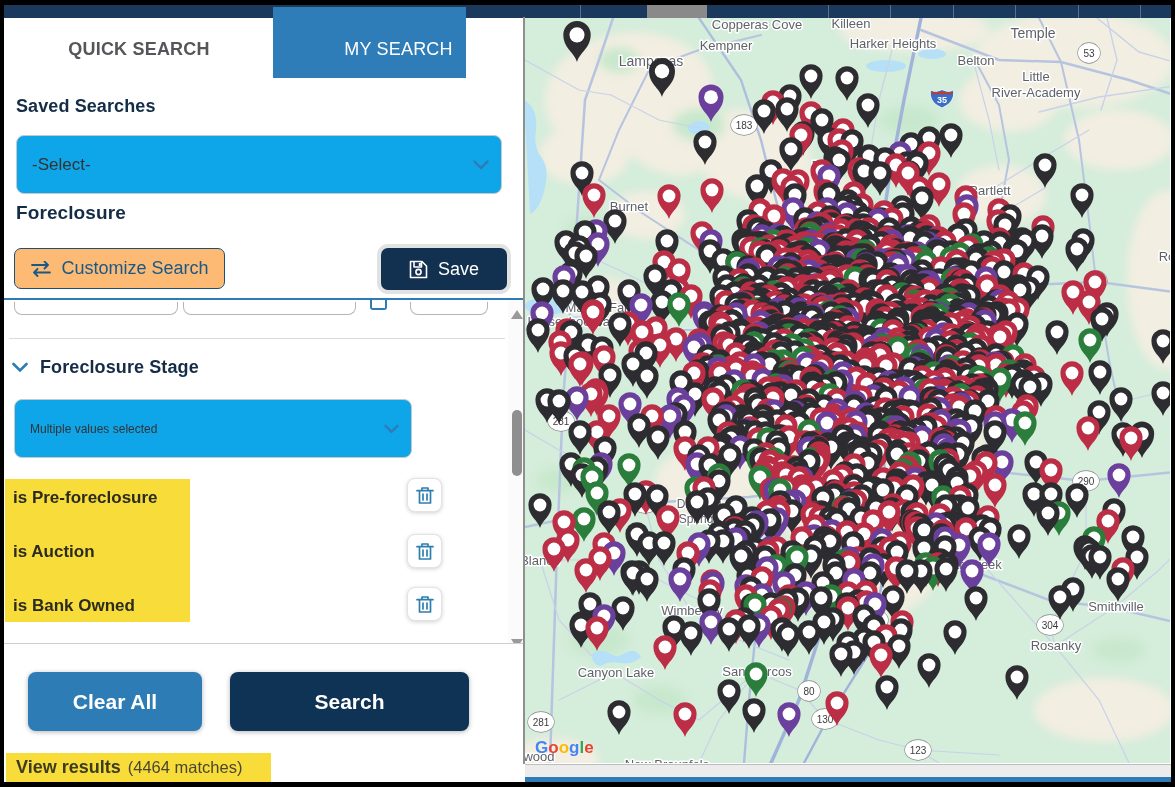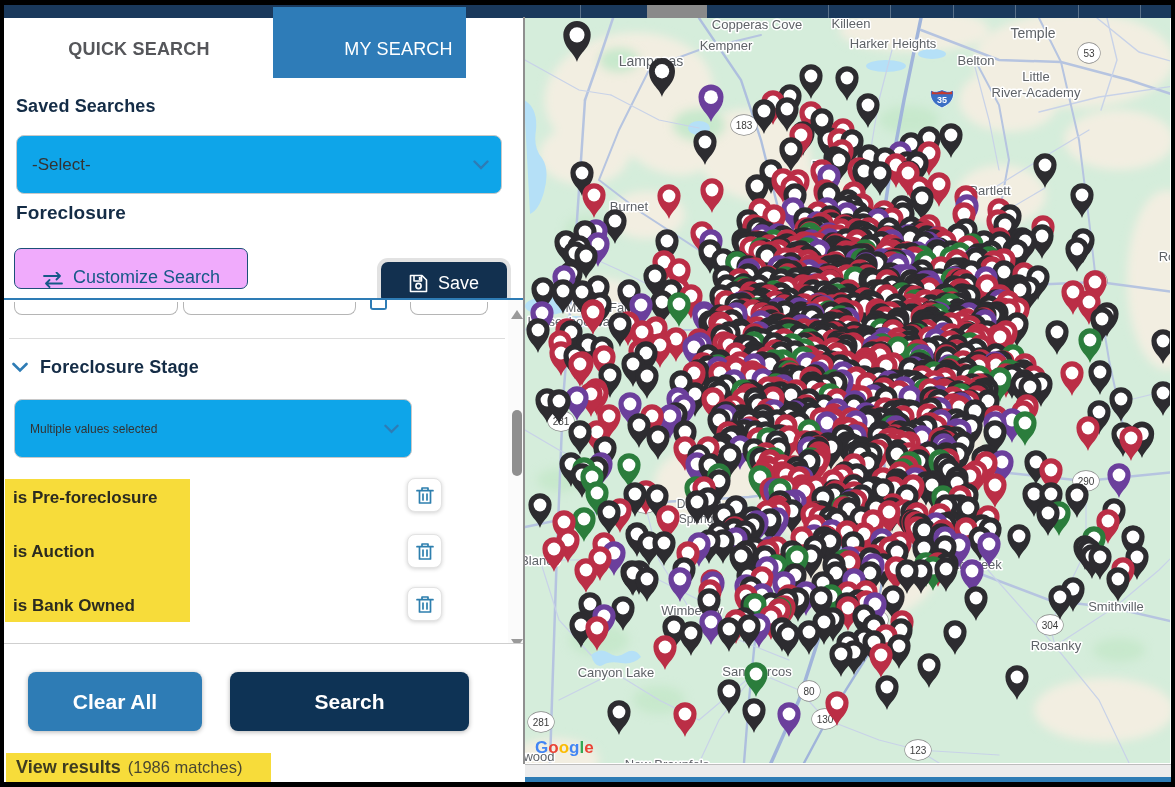--- a/index.html
+++ b/index.html
@@ -9,22 +9,22 @@
 #pins .p{fill:#6b3f9c}
 #pins .g{fill:#2b7d3c}
 #topbar{left:0;top:0;width:100%;height:13px;background:#1a395c}
 #topbar i{position:absolute;top:0;width:1px;height:100%;background:rgba(255,255,255,.28)}
 #topbar b{position:absolute;left:643px;top:0;width:60px;height:100%;background:#8a8a8a}
 #tabq{left:20px;top:34px;width:230px;text-align:center;color:#55565a;font-weight:bold;font-size:18px;letter-spacing:.2px}
 #tabm{left:269px;top:2px;width:193px;height:71px;background:#2e7cb8;color:#fff;font-weight:normal;font-size:18px;letter-spacing:.2px;display:flex;align-items:center;justify-content:center;padding-top:13px;padding-left:58px}
 h2{font-size:18px;color:#142c46;letter-spacing:.1px}
 .sel{border:1px solid #c8c8c8;border-radius:8px;background:#0ea5e9;color:#333;display:flex;align-items:center}
 .chev{position:absolute;right:12px;top:50%;margin-top:-5px}
-#cust{left:10px;top:243px;width:234px;height:41px;border:1.5px solid #1c5078;border-radius:7px;color:#175988;font-size:18px;display:flex;align-items:flex-end;justify-content:center;gap:9px;background:#f0abfc}
-#save{left:377px;top:257px;width:126px;height:42px;background:#12304f;border-radius:7px;color:#fff;font-size:18px;display:flex;align-items:center;justify-content:center;gap:10px;box-shadow:0 0 0 4px #e2e2e2}
+#cust{left:10px;top:243px;width:211px;height:41px;border:1.5px solid #1c5078;border-radius:7px;color:#175988;font-size:18px;display:flex;align-items:center;justify-content:center;gap:9px;background:#fdba74}
+#save{left:377px;top:243px;width:126px;height:42px;background:#12304f;border-radius:7px;color:#fff;font-size:18px;display:flex;align-items:center;justify-content:center;gap:10px;box-shadow:0 0 0 4px #e2e2e2}
 #scroll{left:0;top:293px;width:521px;height:346px;border-top:2px solid #2e7cb5;background:#fff;overflow:hidden}
 .cutin{position:absolute;top:2px;height:13px;border:1px solid #b5b5b5;border-top:none;border-radius:0 0 8px 8px}
 #fsrow{position:absolute;left:8px;top:57px;display:flex;align-items:center;gap:12px}
 #dd2{position:absolute;left:10px;top:99px;width:398px;height:59px}
 #yellow{position:absolute;left:1px;top:179px;width:185px;height:143px;background:#f7dc3a}
 .ylab{position:absolute;left:9px;font-size:17px;font-weight:bold;color:#2b2b20}
 .trash{position:absolute;left:403px;width:35px;height:34px;background:#fff;border:1px solid #e3e3e3;border-radius:8px;box-shadow:0 1px 4px rgba(0,0,0,.18);display:flex;align-items:center;justify-content:center}
 #sbar{position:absolute;right:0px;top:0;width:17px;height:346px;background:#fbfbfb}
 #sbar .thumb{position:absolute;left:4px;top:110px;width:10px;height:66px;background:#8f8f8f;border-radius:5px}
 .tri-up{position:absolute;left:3px;top:10px;width:0;height:0;border-left:6px solid transparent;border-right:6px solid transparent;border-bottom:9px solid #9a9a9a}
@@ -138,21 +138,21 @@
         <div class="tri-up"></div>
         <div class="thumb"></div>
         <div class="tri-dn"></div>
       </div>
 </div>
 <div class="abs" id="hr2"></div>
 <div class="abs bigbtn" id="clear">Clear All</div>
 <div class="abs bigbtn" id="search">Search</div>
 <div class="abs" id="vres">
       <b>View results</b>
-      <span>(1986 matches)</span>
+      <span>(4464 matches)</span>
     </div>
 <div class="abs" id="divider"></div>
 <div class="abs" id="mapwrap">
 <svg id="map" width="645" height="745" viewBox="526 18 645 745">
 <defs>
 <g id="P">
             <path d="M0,0 C-2.3,-8.2 -11.6,-11.6 -11.6,-23.2 A11.6,11.6 0 1 1 11.6,-23.2 C11.6,-11.6 2.3,-8.2 0,0 Z"></path>
             <circle cx="0" cy="-23" r="6.4" fill="#fff"></circle>
           </g>
 <filter id="soft" x="-30%" y="-30%" width="160%" height="160%">

